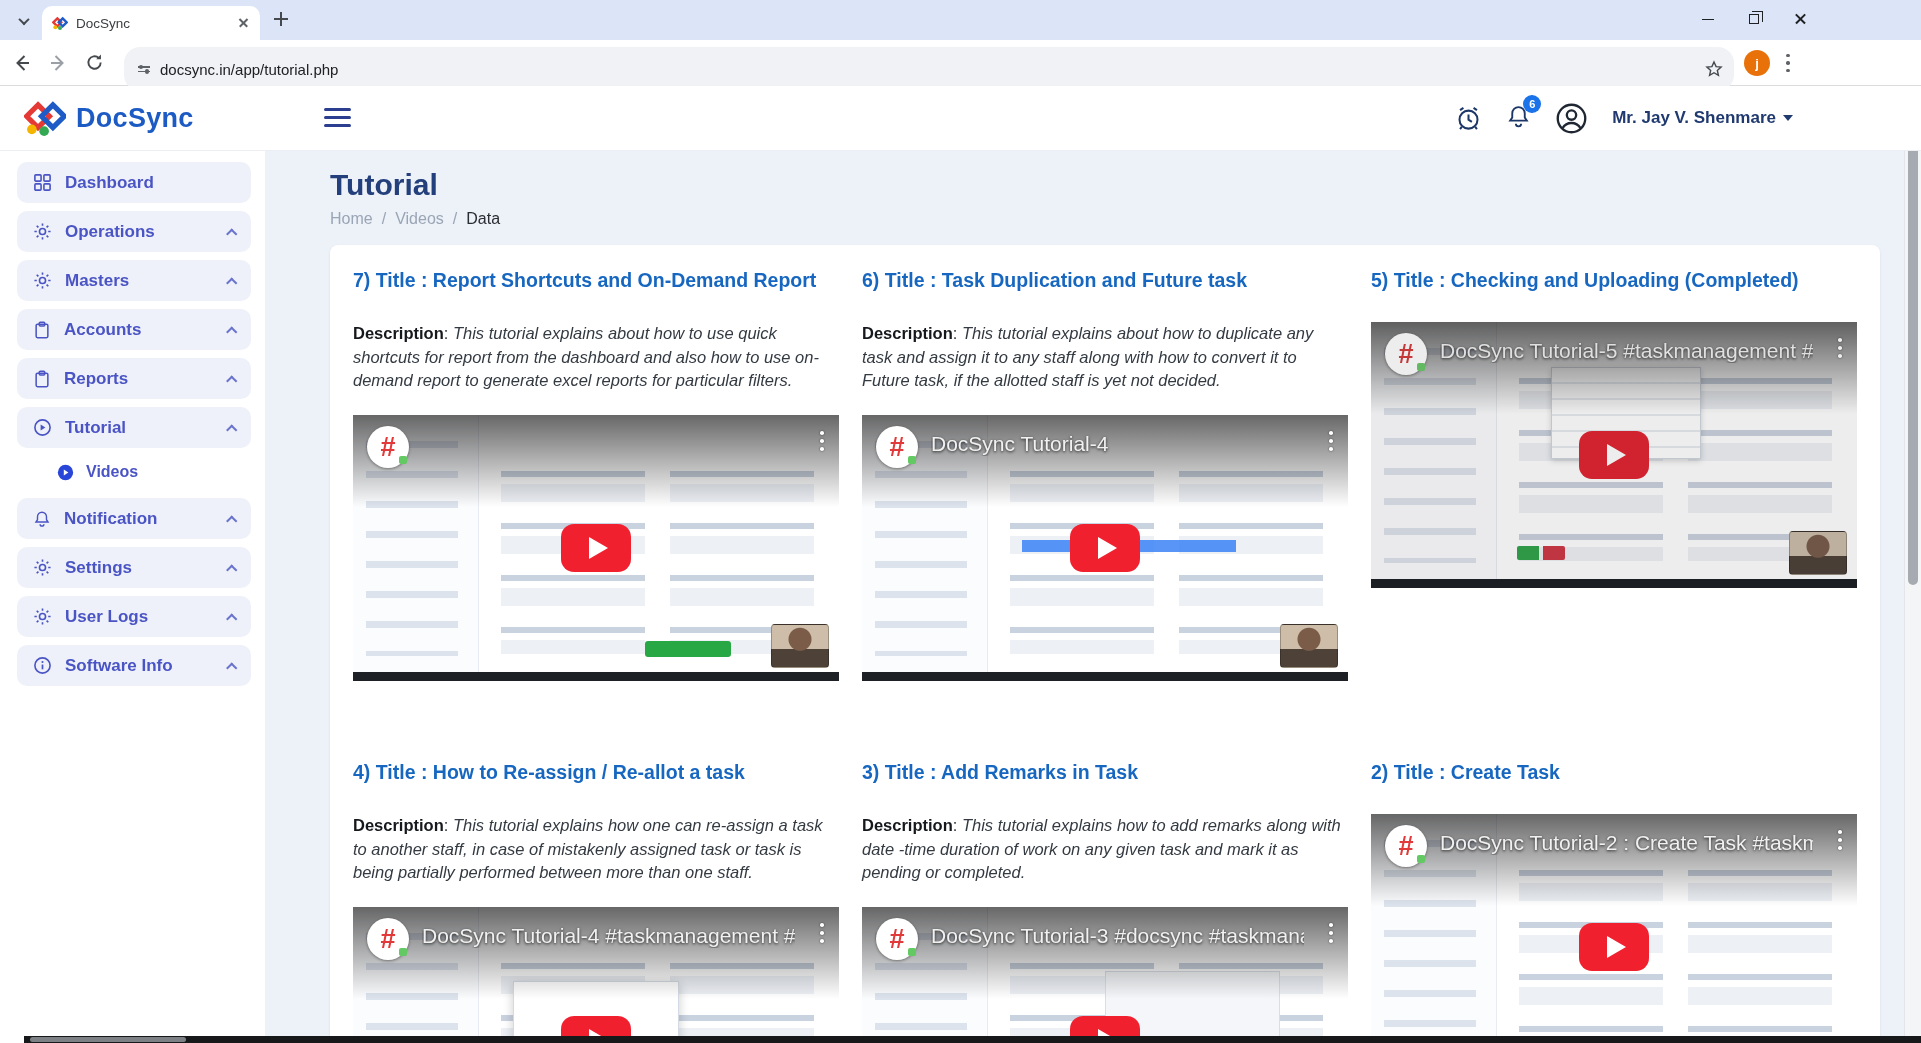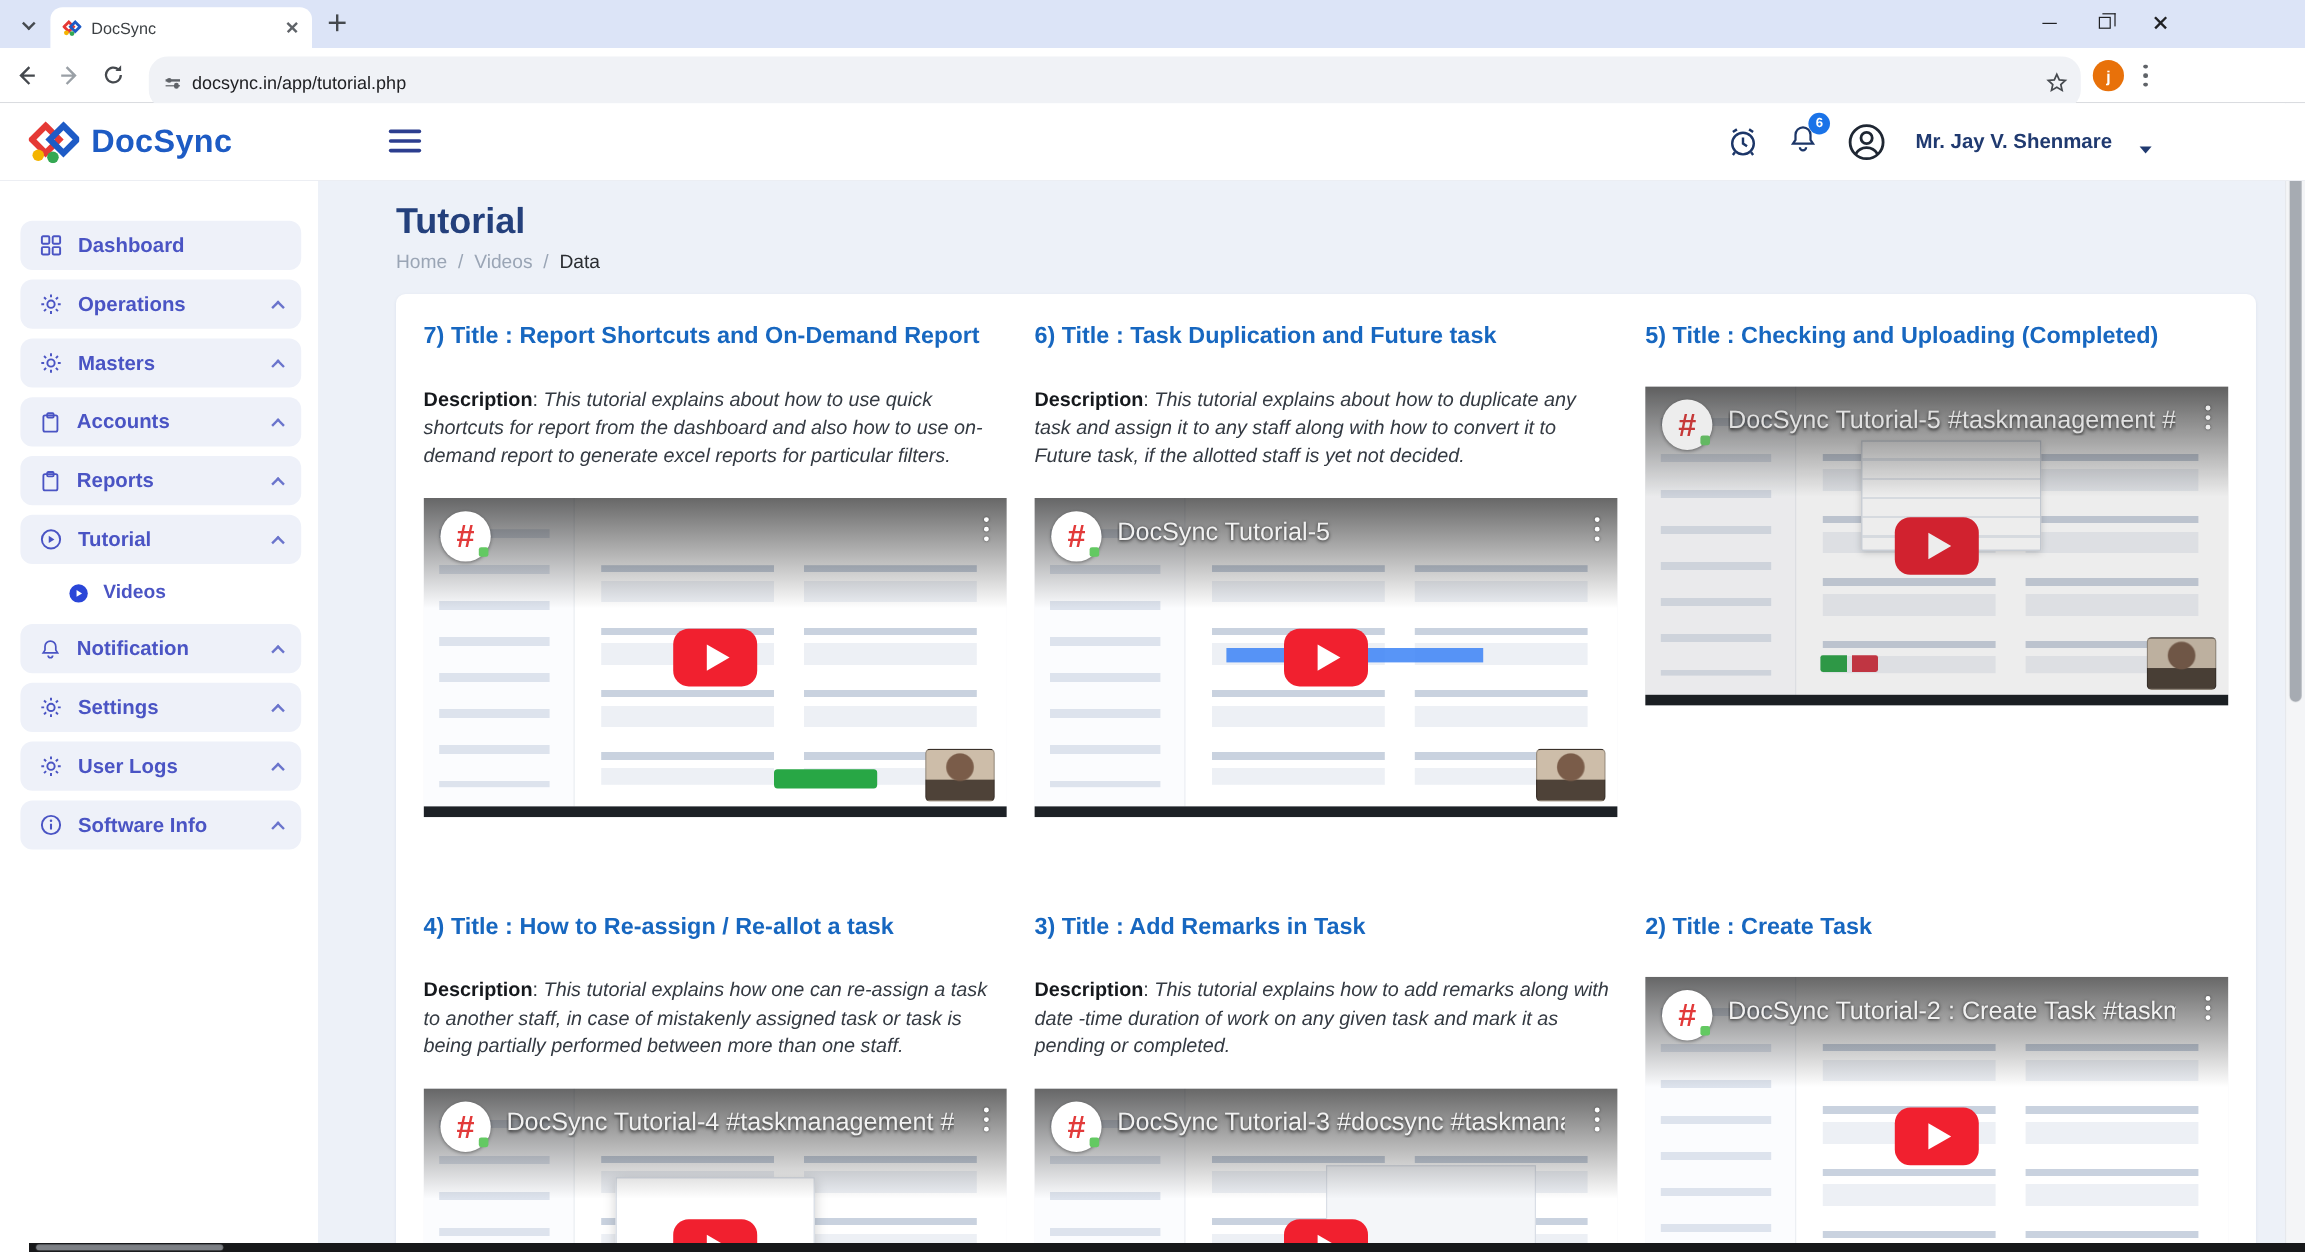--- a/index.html
+++ b/index.html
@@ -42,26 +42,26 @@
 
   
   .appheader { position:relative; height:64px; background:#fff; box-shadow:0 1px 0 #eceef3; z-index:5; display:flex; align-items:center; }
   .brand { display:flex; align-items:center; margin-left:24px; }
   .brand-word { font-size:27px; font-weight:700; color:#1d5bc4; margin-left:10px; letter-spacing:.3px; }
   .hamburger { position:absolute; left:324px; top:22px; width:27px; }
   .hamburger i { display:block; height:3px; background:#2c3e8f; border-radius:2px; margin-bottom:5px; }
   .hdr-right { position:absolute; right:128px; top:0; height:64px; display:flex; align-items:center; gap:24px; }
   .bell-wrap { position:relative; }
   .badge { position:absolute; top:-9px; right:-10px; min-width:18px; height:18px; border-radius:9px; background:#1a73e8; color:#fff; font-size:11px; font-weight:bold; display:flex; align-items:center; justify-content:center; padding:0 4px; }
-  .user-name { font-size:17px; font-weight:600; color:#203a70; display:flex; align-items:flex-end; gap:23px; }
+  .user-name { font-size:17px; font-weight:600; color:#203a70; display:flex; align-items:center; gap:7px; }
   .caret-down { width:0; height:0; border-left:5px solid transparent; border-right:5px solid transparent; border-top:6px solid #203a70; }
 
   
   .main { display:flex; height:893px; }
-  .sidebar { width:265px; background:#fff; padding-top:26px; flex:none; }
+  .sidebar { width:265px; background:#fff; padding-top:4px; flex:none; }
   .sb-item { height:41px; margin:8px 14px 0 17px; background:#eef1f9; border-radius:10px; display:flex; align-items:center; padding:0 16px; color:#4a54c4; font-size:17px; font-weight:600; cursor:pointer; }
   .sb-item svg { flex:none; margin-right:13px; }
   .sb-item .spacer { flex:1; }
   .chev-up { width:8px; height:8px; border-top:2px solid #6a74cc; border-right:2px solid #6a74cc; transform:rotate(-45deg) translate(-1px,2px); }
   .sb-sub { height:36px; margin:6px 14px 2px 57px; display:flex; align-items:center; background:#fff; color:#4a54c4; font-size:16px; font-weight:600; cursor:pointer; }
   .sb-sub svg { margin-right:12px; }
 
   .content { flex:1; background:#edf1f8; position:relative; overflow:hidden; }
   .page-title { font-size:30px; font-weight:700; color:#24407c; margin:18px 0 0 65px; }
   .breadcrumb { margin:8px 0 0 65px; font-size:16px; display:flex; gap:9px; }
@@ -382,21 +382,21 @@
           <p class="desc"><b>Description</b><span>: </span><i>This tutorial explains about how to duplicate any task and assign it to any staff along with how to convert it to Future task, if the allotted staff is yet not decided.</i></p>
           <div class="video">
             <div class="mock-side"></div>
             <div class="mock-main"></div>
             <div class="mock-accent"></div>
             <div class="vbottom"></div>
             <div class="vtop">
               <div class="channel-avatar">
                   <span>#</span>
                 </div>
-              <div class="vtitle">DocSync Tutorial-5</div>
+              <div class="vtitle">DocSync Tutorial-4</div>
               <div class="vdots">
                   <i></i>
                   <i></i>
                   <i></i>
                 </div>
             </div>
             <button class="play">
                 <span class="tri"></span>
               </button>
             <div class="webcam"></div>

